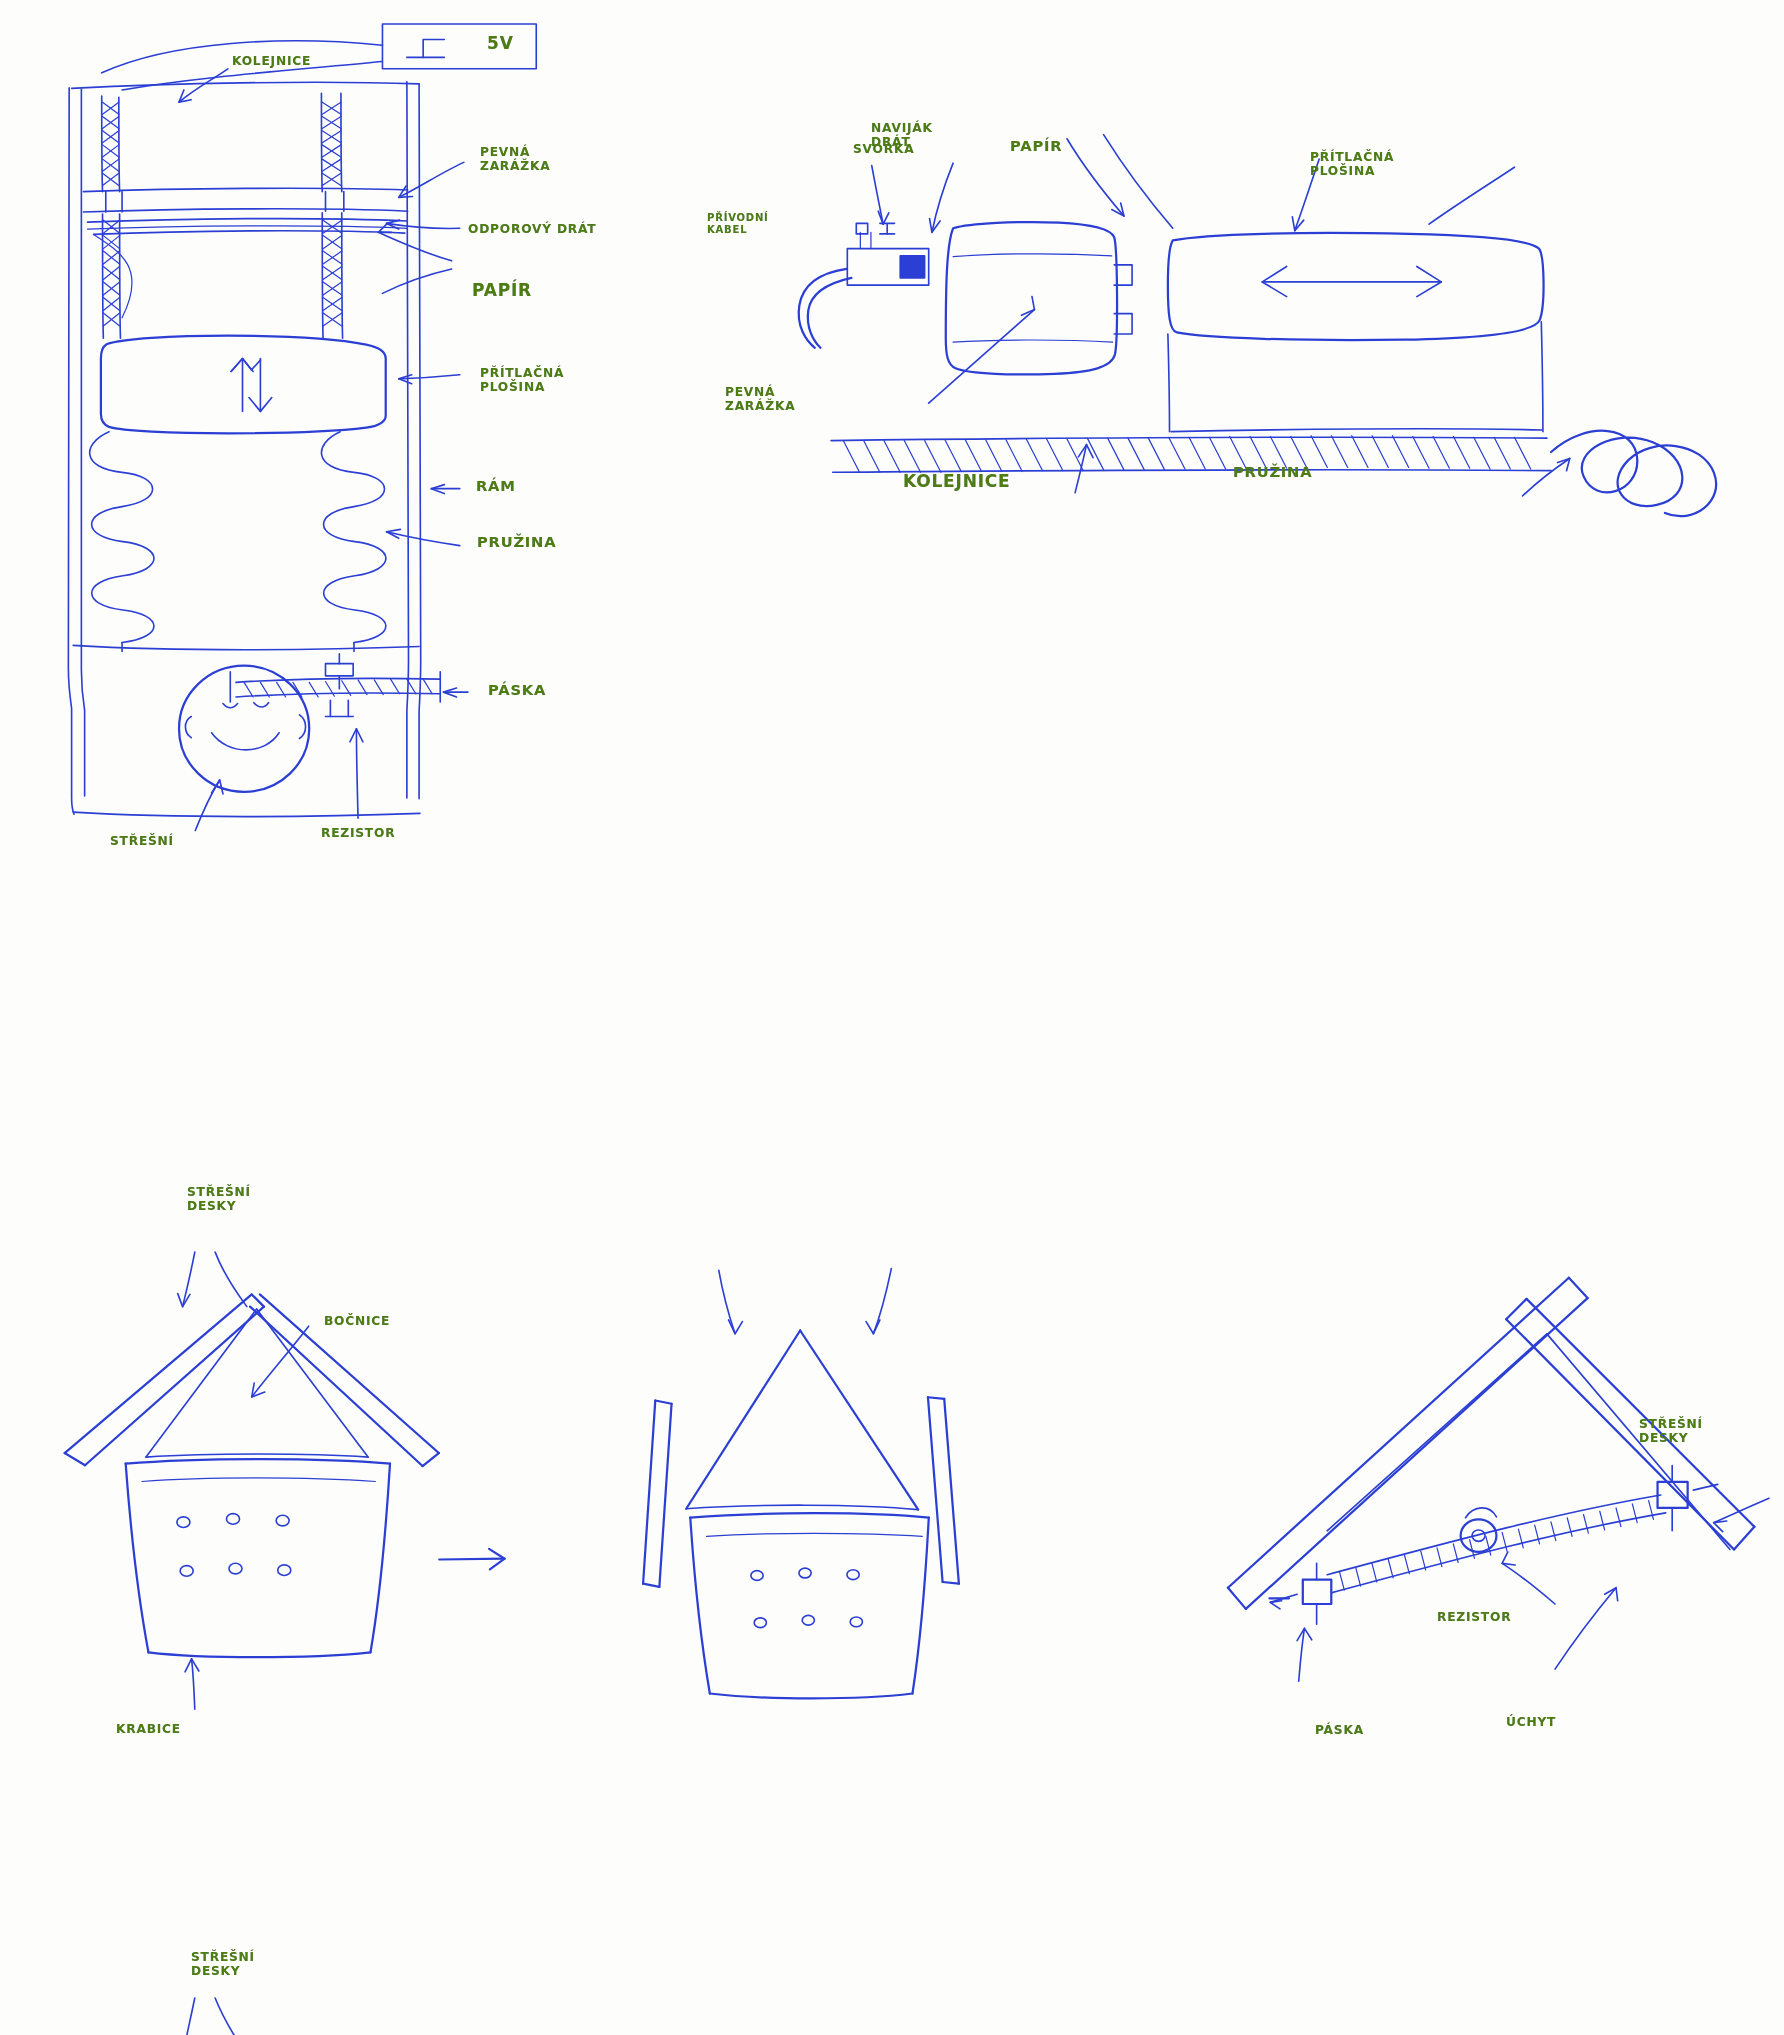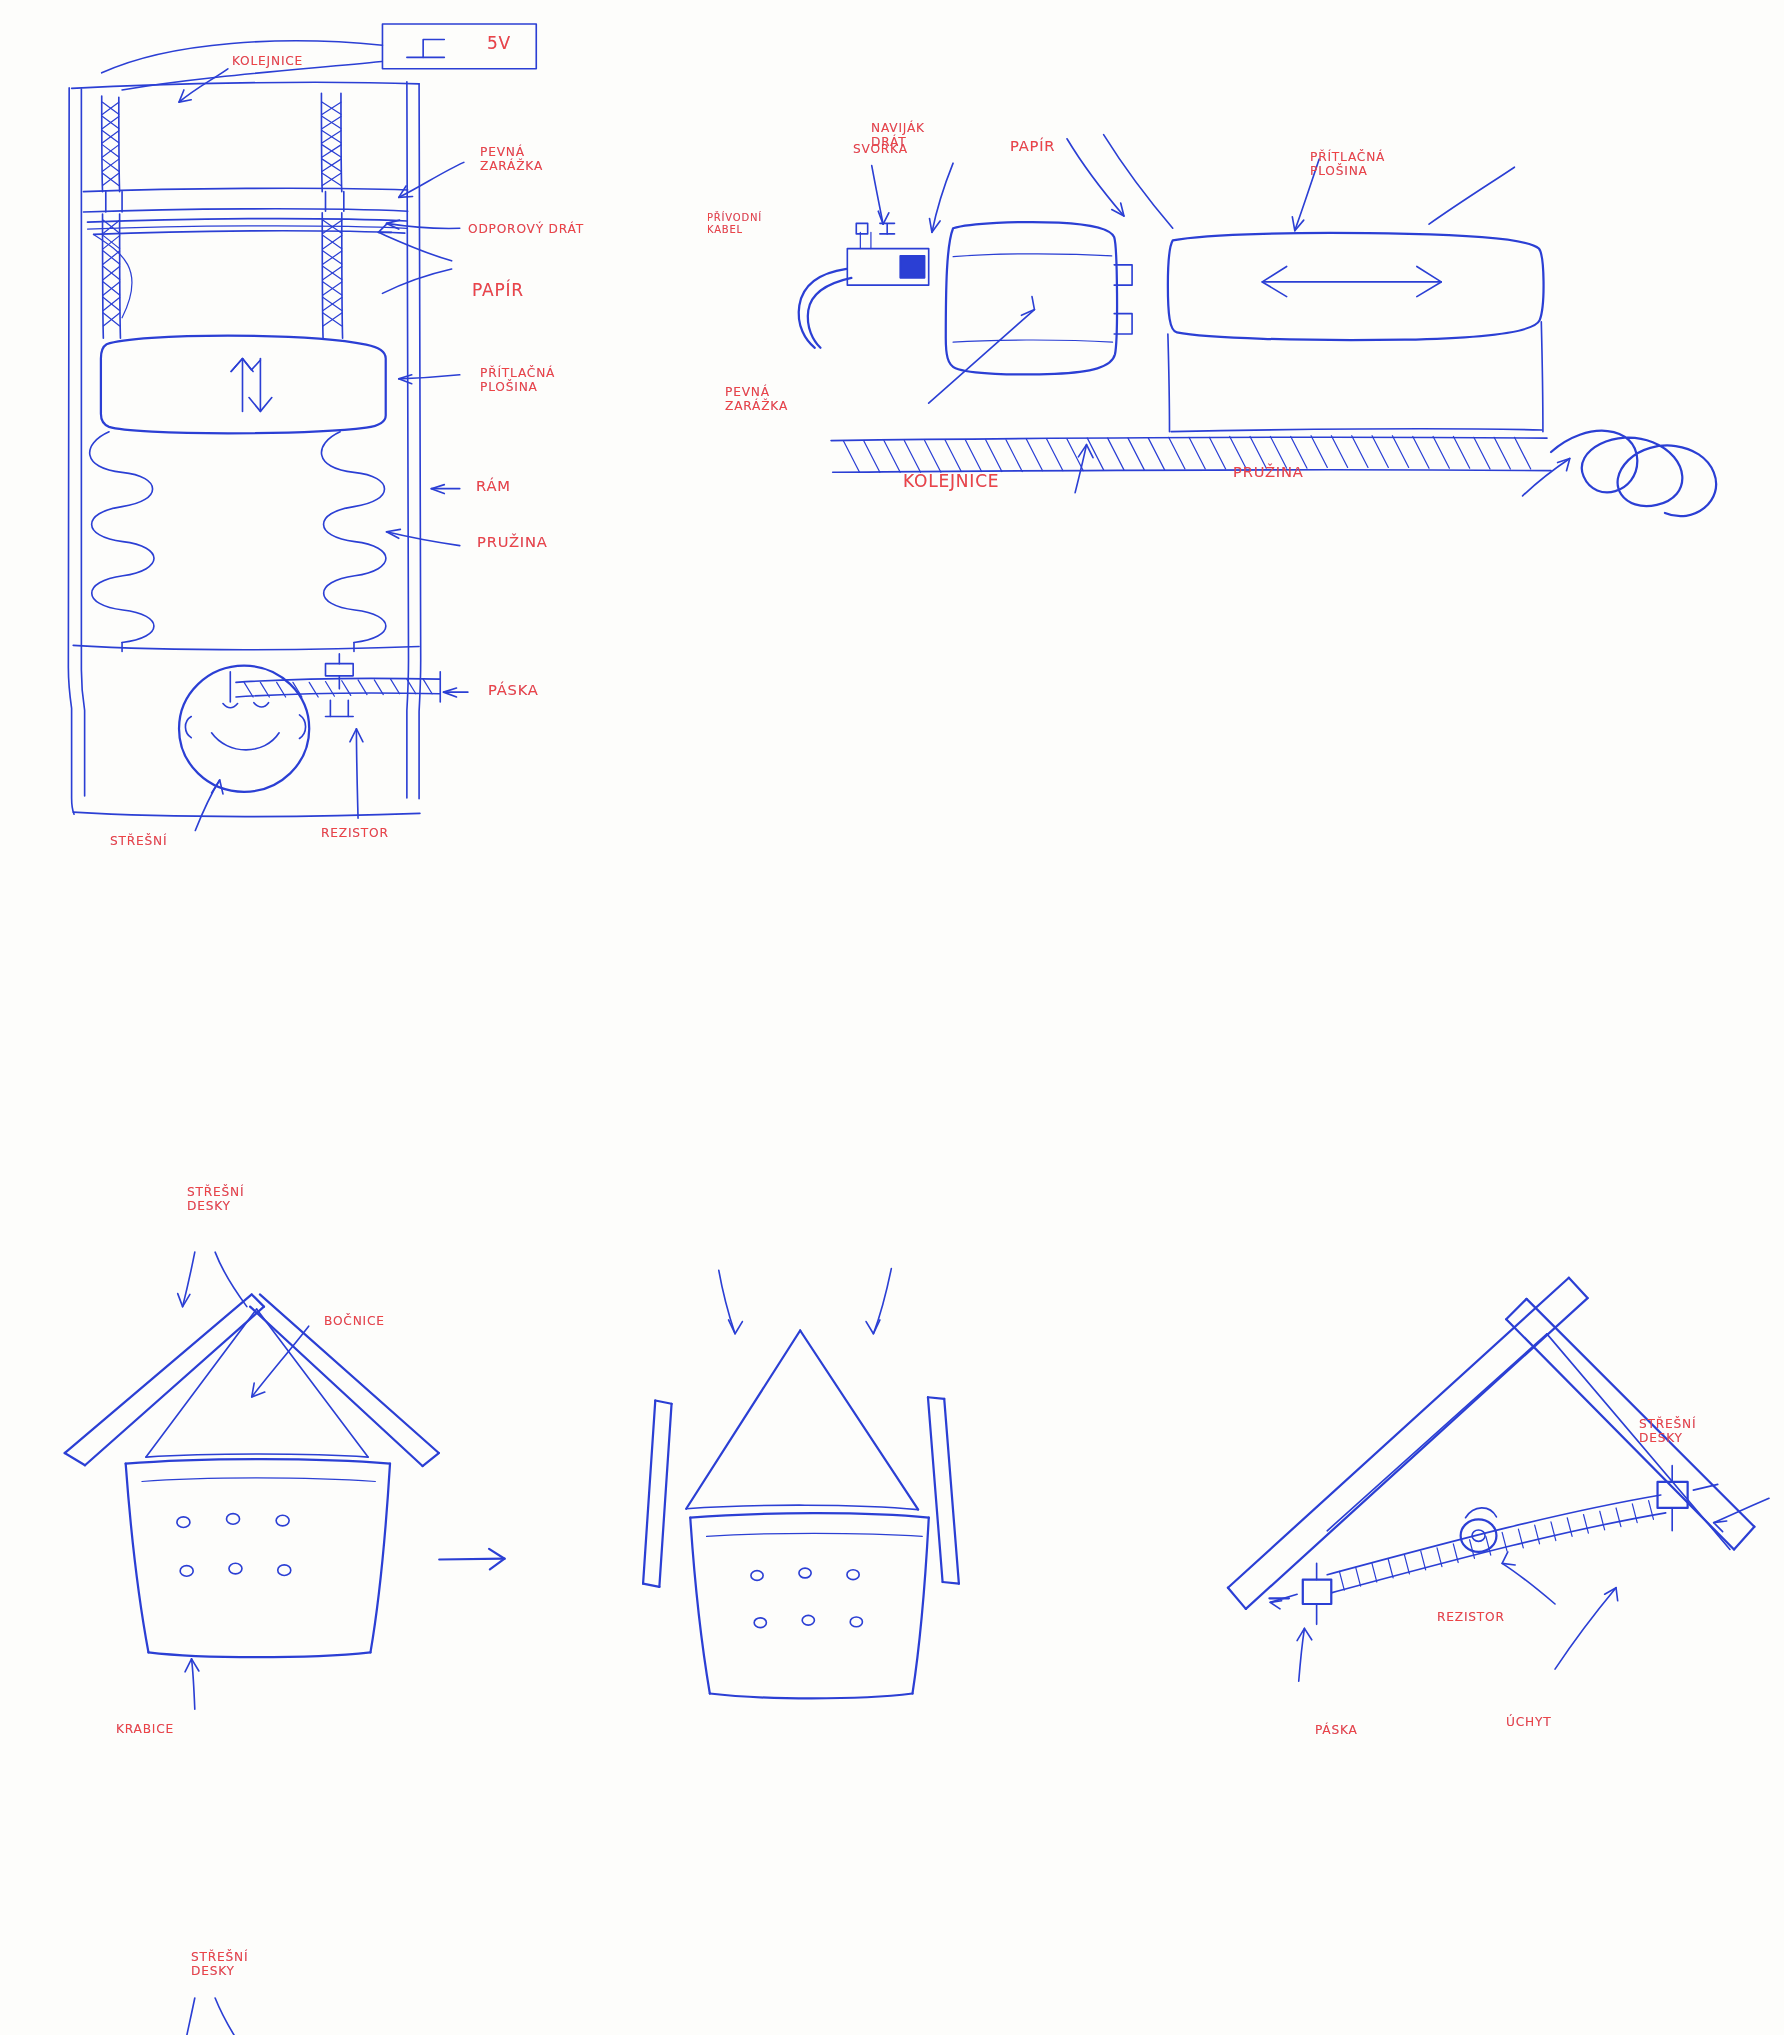--- a/index.html
+++ b/index.html
@@ -18,23 +18,23 @@
     overflow: hidden;
   }
   .ink {
     position: absolute;
     color: #2b3fd4;
     fill: none;
     stroke: #2b3fd4;
   }
   .lbl {
     position: absolute;
-    color: #ef4444;
+    color: #4d7c0f;
     font-family: "DejaVu Sans", sans-serif;
-    font-weight: 400;
+    font-weight: 700;
     letter-spacing: 0.8px;
     line-height: 1.15;
     white-space: pre;
     transform-origin: left top;
     text-shadow: 0 0 0.4px rgba(43,63,212,0.35);
   }
   .lbl.sm { font-size: 10px; }
   .lbl.md { font-size: 12.2px; }
   .lbl.lg { font-size: 14.7px; }
   .lbl.xl { font-size: 17px; }

